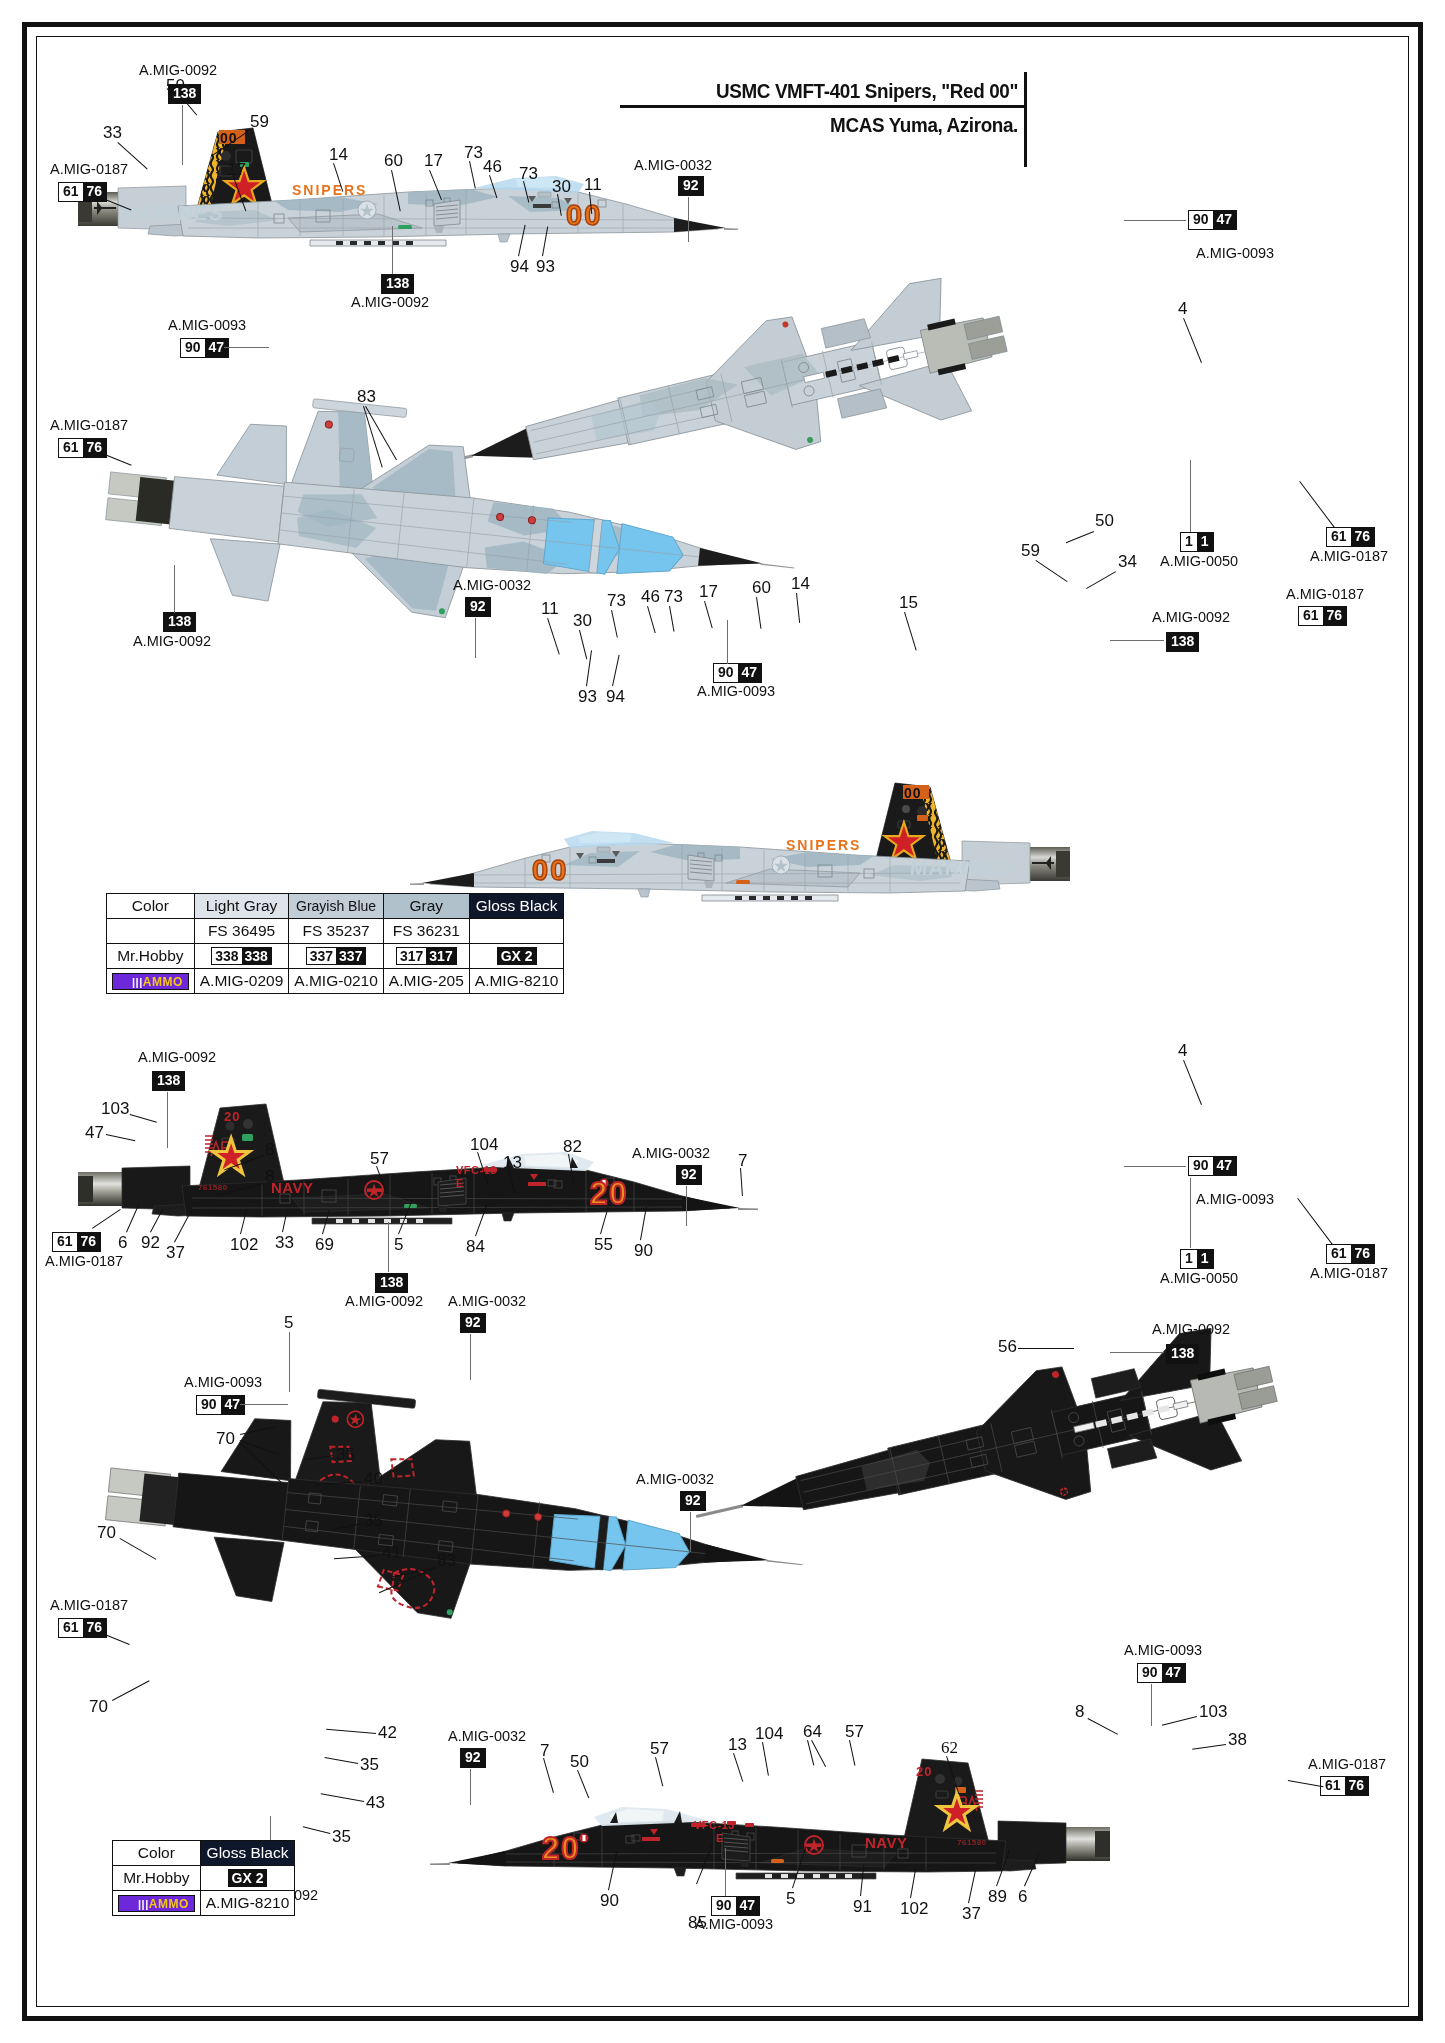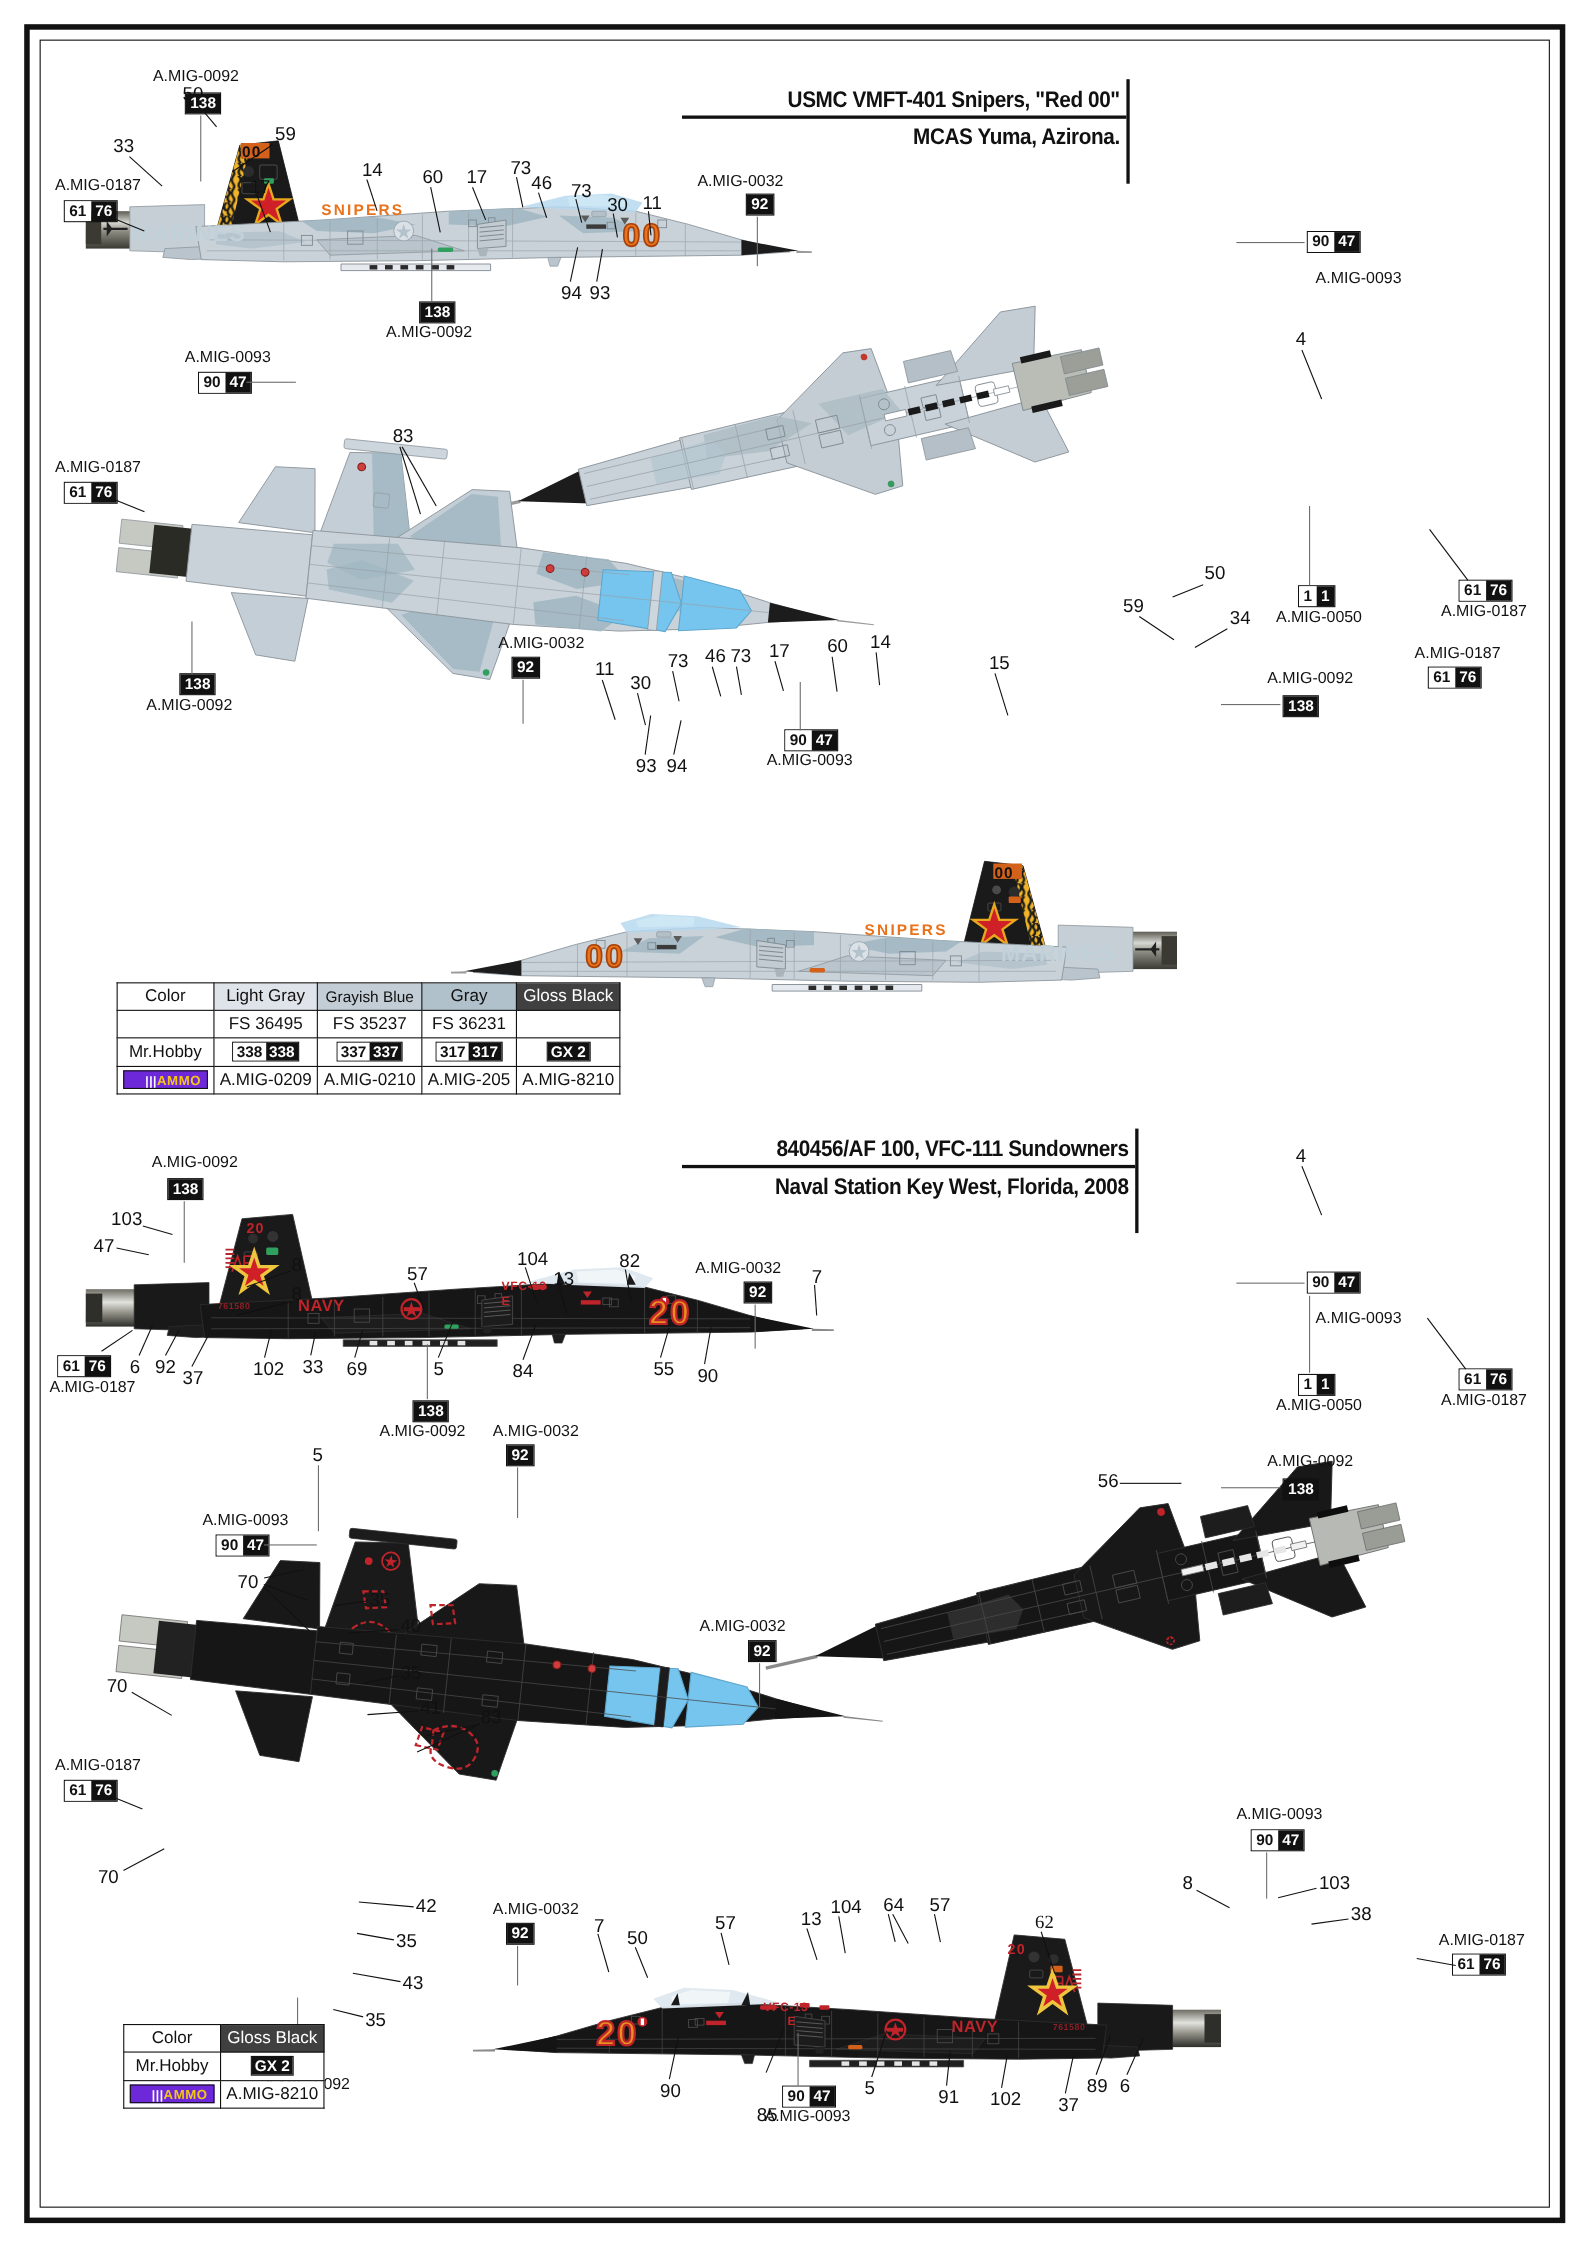--- a/index.html
+++ b/index.html
@@ -105,21 +105,21 @@
     border: 1.5px solid #111;
     text-align: center;
     vertical-align: middle;
     padding: 3px 5px;
     background: #fff;
     white-space: nowrap;
   }
   .ctable td.swatch-lg { background: #dfe3ea; }
   .ctable td.swatch-gb { background: #c3cdd6; }
   .ctable td.swatch-gy { background: #b0c1cb; }
-  .ctable td.swatch-bk { background: #404040; color: #fff; }
+  .ctable td.swatch-bk { background: #0f172a; color: #fff; }
   .mrcode {
     display: inline-flex; border: 1.5px solid #111;
     font-size: 14px; font-weight: bold; line-height: 16px;
   }
   .mrcode span { padding: 0 3px; }
   .mrcode .w { background:#fff; color:#111; }
   .mrcode .b { background:#111; color:#fff; }
   .ammo-logo {
     display:inline-block; background:#6d28d9; color:#f5c518;
     font-size: 12px; font-weight: bold; padding: 1px 5px 0 19px;
@@ -694,26 +694,20 @@
         </span>
       </td>
       <td>A.MIG-0209</td>
       <td>A.MIG-0210</td>
       <td>A.MIG-205</td>
       <td>A.MIG-8210</td>
     </tr>
   </tbody>
     </table>
 
-  <div class="title-block" style="left:620px; top:1026px; width:420px; height:72px;">
-    <div class="title-rule-h" style="left:0px; top:33px; width:412px;"></div>
-    <div class="title-rule-v" style="left:412px; top:0px; height:95px;"></div>
-    <div class="title-line l1" style="left:0px; top:7px; width:406px;">840456/AF 100, VFC-111 Sundowners</div>
-    <div class="title-line l2" style="left:0px; top:41px; width:406px;">Naval Station Key West, Florida, 2008</div>
-  </div>
 
   <div class="art" style="left:78px; top:1080px;">
     <svg width="680" height="170" viewBox="0 0 680 170">
       <rect x="0" y="92" width="48" height="34" fill="url(#exhaustGradB)"></rect>
       <rect x="0" y="96" width="15" height="26" fill="#2e2e2a"></rect>
       <path d="M44 88 L112 86 L112 130 L44 128 Z" fill="#191919" stroke="#2c2c2c" stroke-width="0.7"></path>
 
       <path d="M120 112 L142 28 L188 24 L208 112 Z" fill="#1a1a1a" stroke="#2e2e2e" stroke-width="0.8"></path>
 
       <circle cx="152" cy="46" r="4.5" fill="#2e2e2e"></circle>

